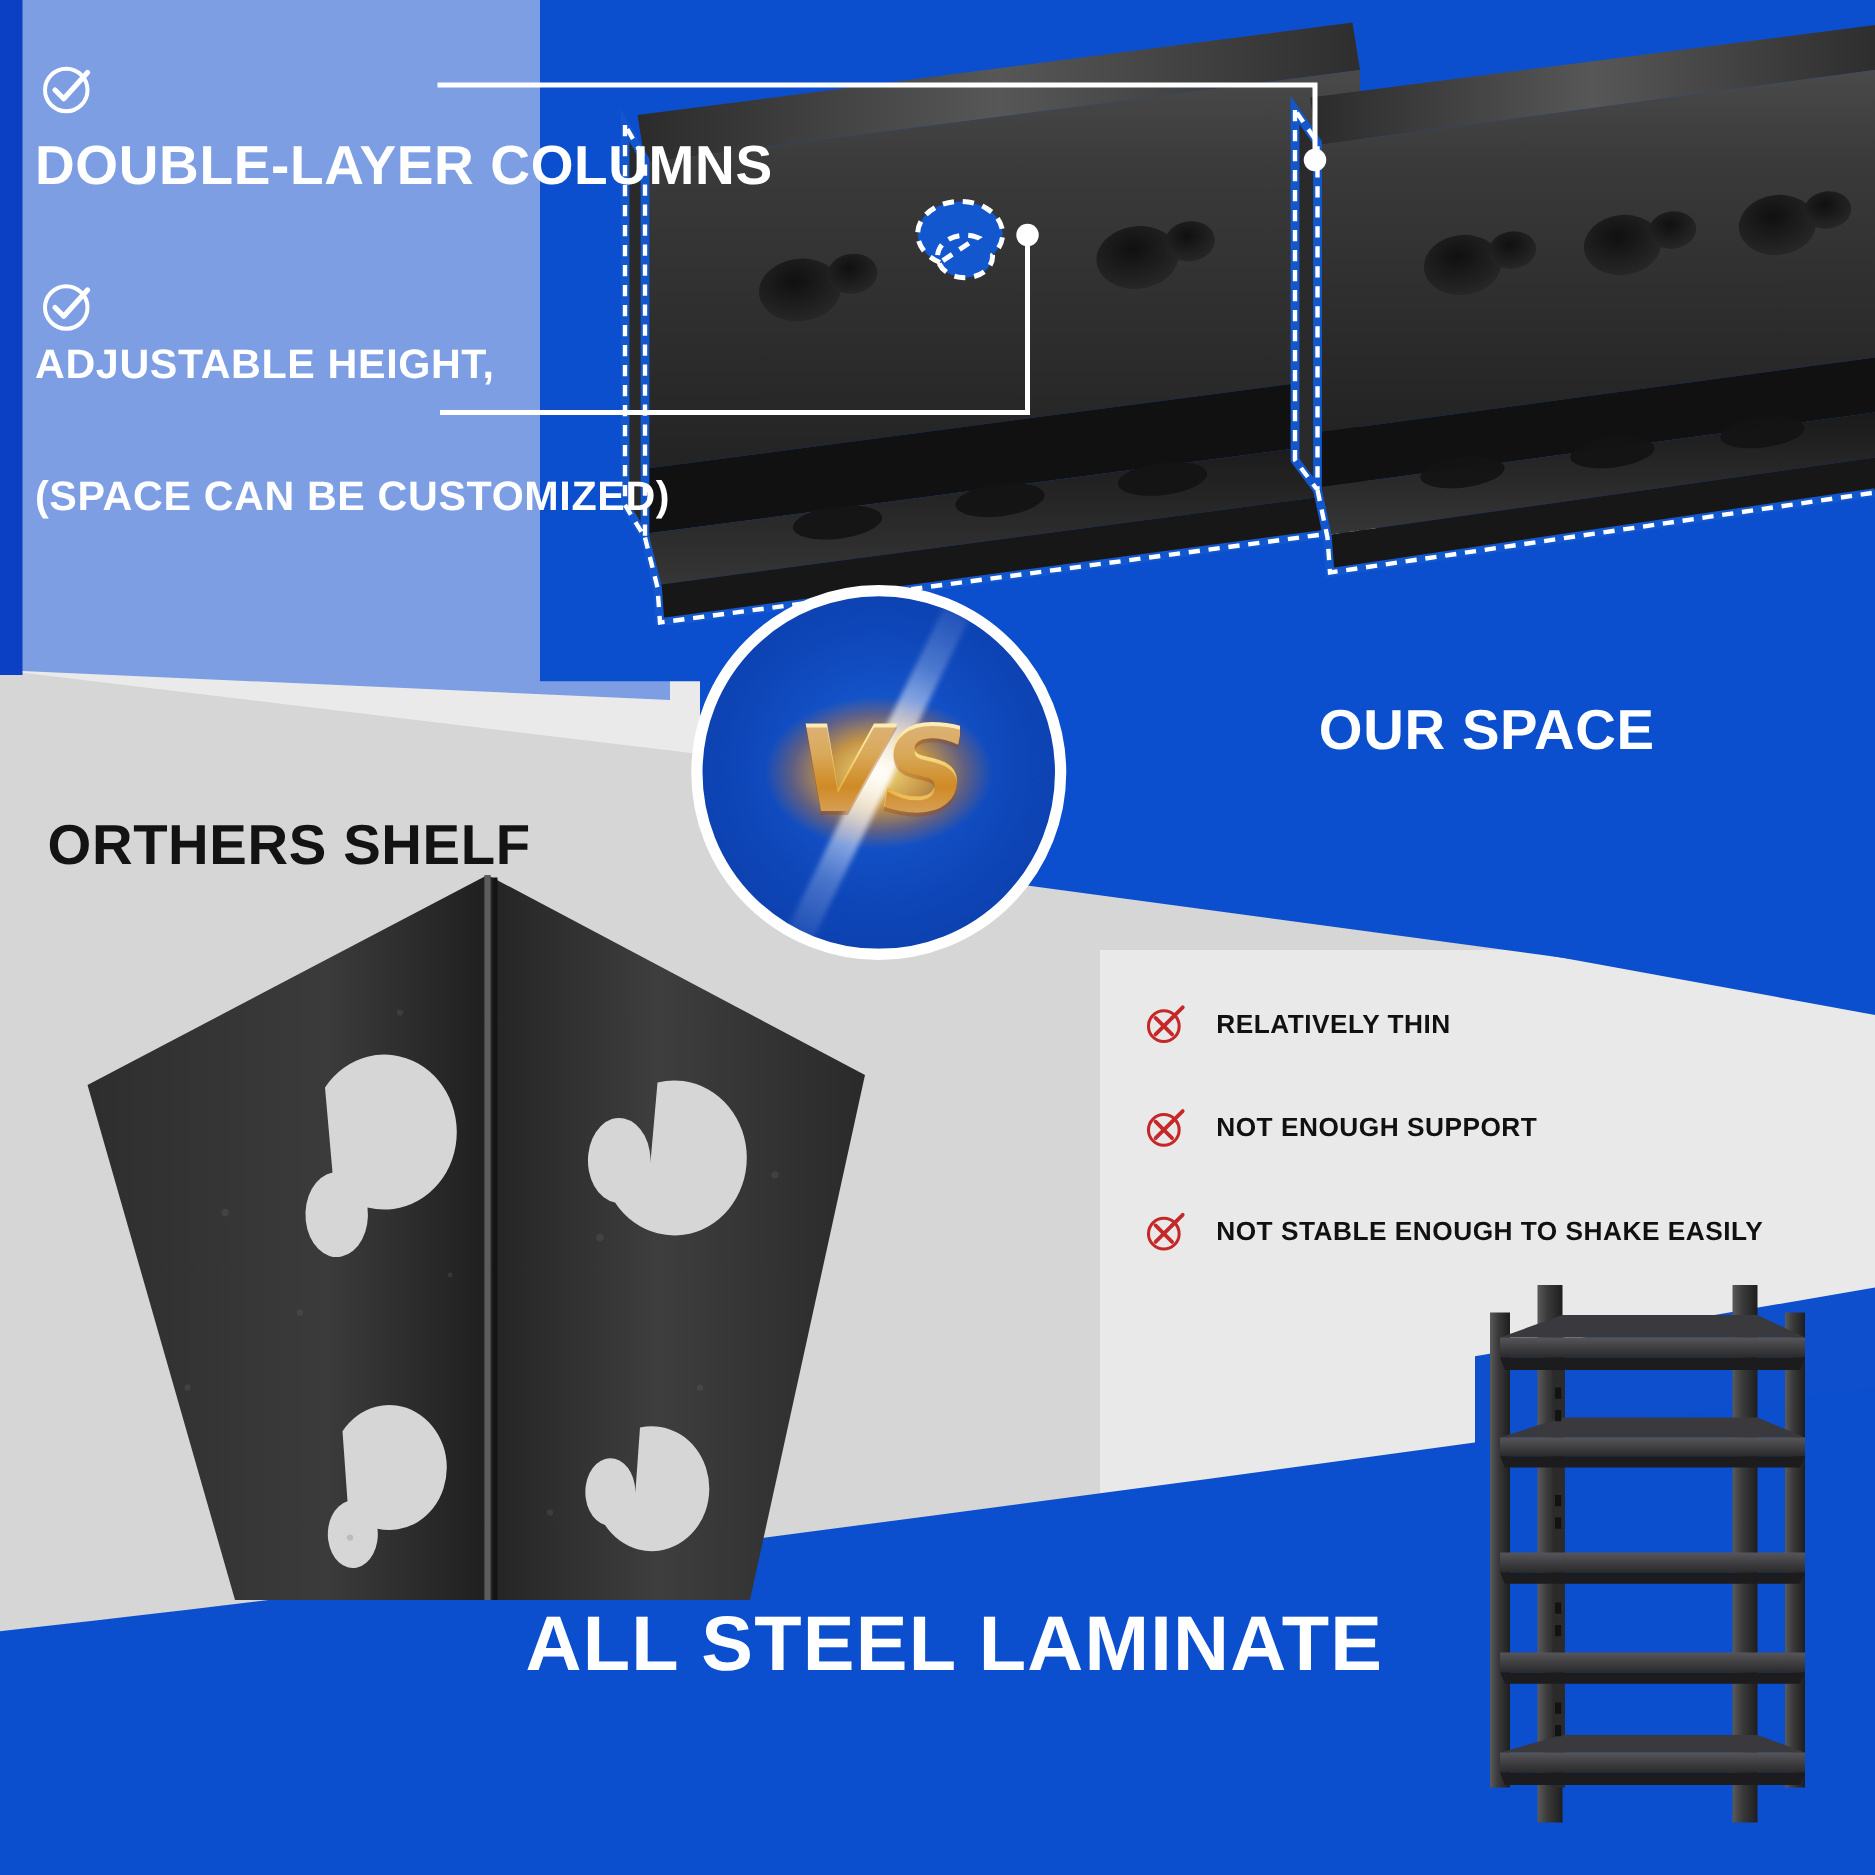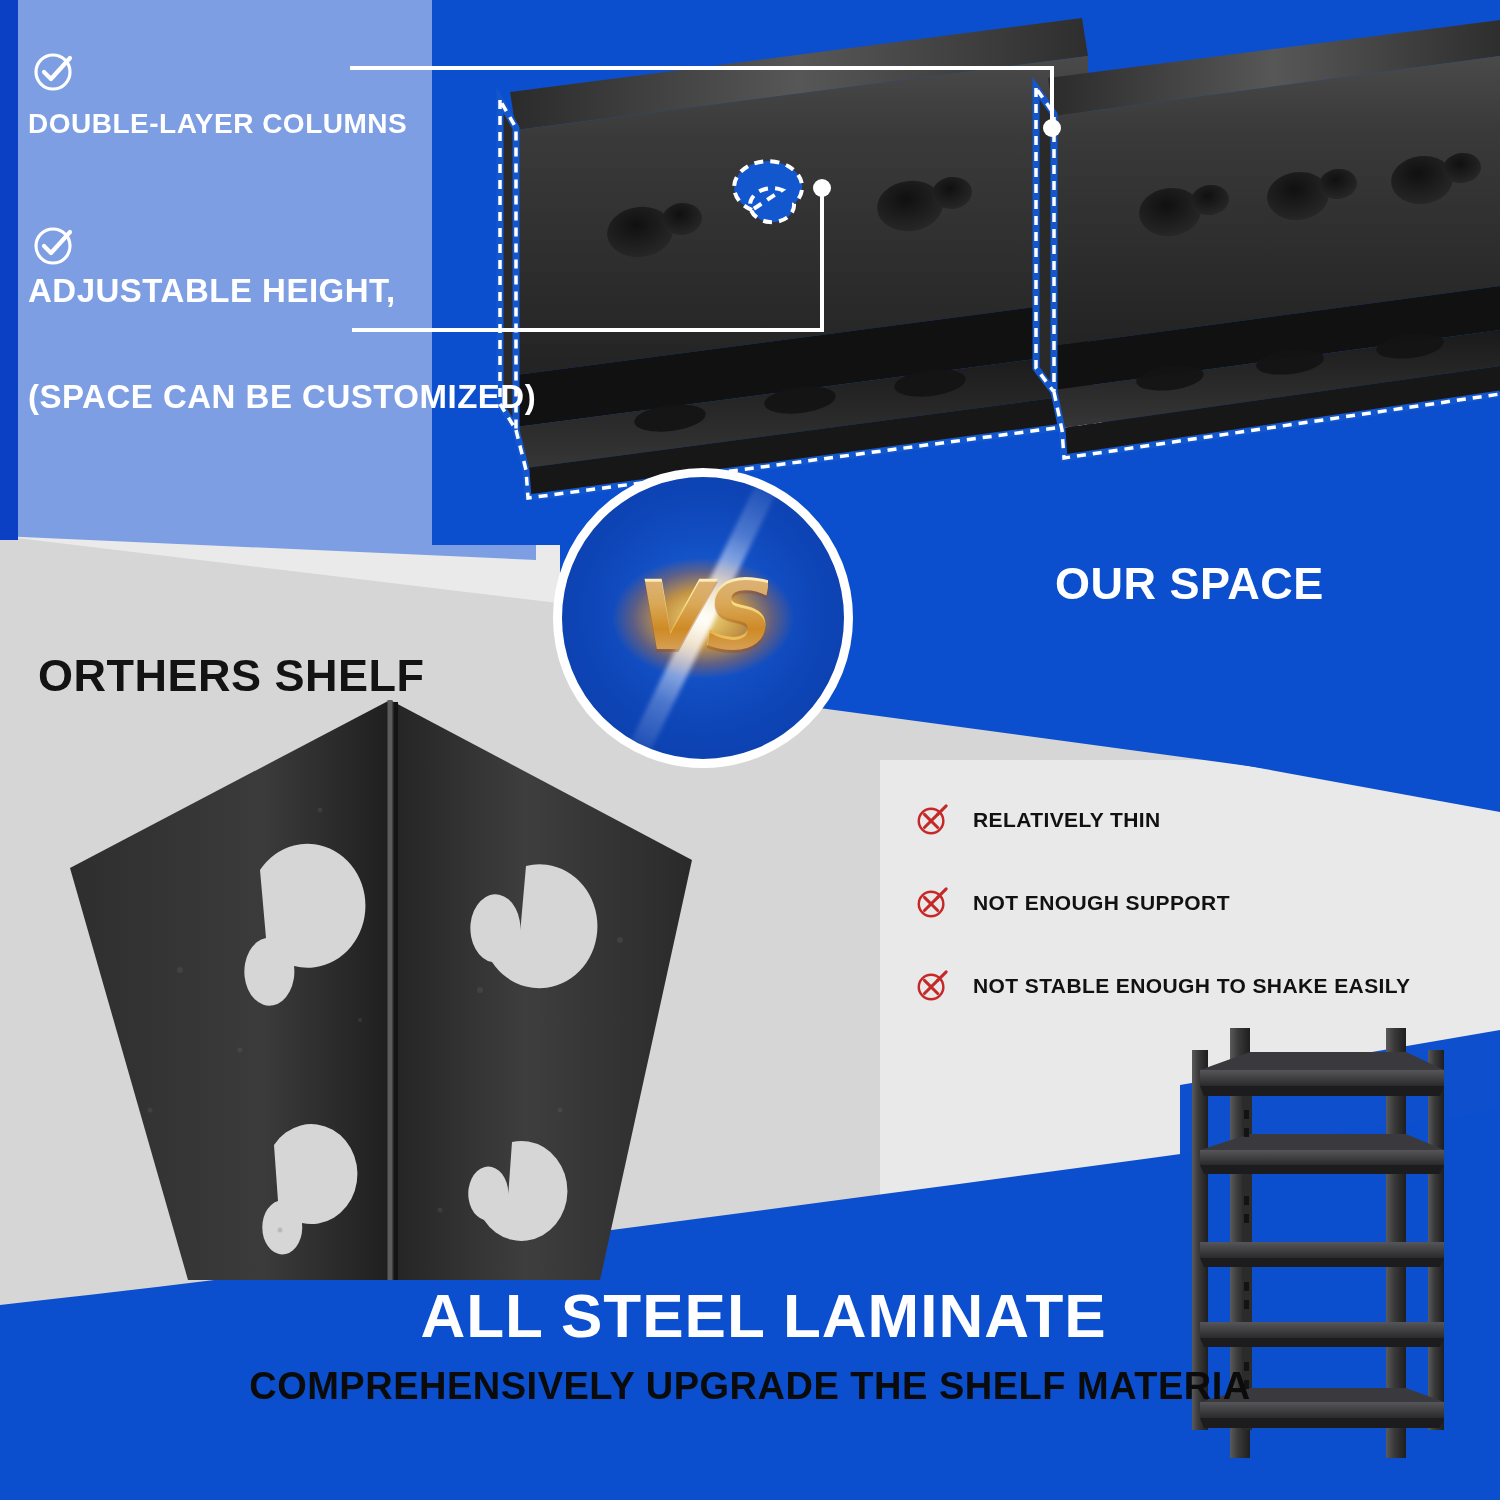--- a/index.html
+++ b/index.html
@@ -231,21 +231,21 @@
     <circle cx="1052" cy="128" r="9" fill="#FFFFFF"></circle>
 
     <polyline points="352,330 822,330 822,188" fill="none" stroke="#FFFFFF" stroke-width="4"></polyline>
     <circle cx="822" cy="188" r="9" fill="#FFFFFF"></circle>
   </svg>
 
   <svg class="feat-icon" style="left:30px;top:48px;width:46px;height:46px;" viewBox="0 0 46 46">
     <circle cx="23" cy="24" r="17" fill="none" stroke="#FFFFFF" stroke-width="3.2"></circle>
     <path d="M14,24 L21,31 L40,10" fill="none" stroke="#FFFFFF" stroke-width="4.2" stroke-linecap="round" stroke-linejoin="round"></path>
   </svg>
-  <div class="feat" style="left:28px; top:108px; font-size:28px;">DOUBLE-LAYER COLUMNS</div>
+  <div class="feat" style="left:28px; top:108px; font-size:44px;">DOUBLE-LAYER COLUMNS</div>
 
   <svg class="feat-icon" style="left:30px;top:222px;width:46px;height:46px;" viewBox="0 0 46 46">
     <circle cx="23" cy="24" r="17" fill="none" stroke="#FFFFFF" stroke-width="3.2"></circle>
     <path d="M14,24 L21,31 L40,10" fill="none" stroke="#FFFFFF" stroke-width="4.2" stroke-linecap="round" stroke-linejoin="round"></path>
   </svg>
   <div class="feat" style="left:28px; top:272px; font-size:33px;">ADJUSTABLE HEIGHT,</div>
 
   <div class="feat" style="left:28px; top:378px; font-size:33px;">(SPACE CAN BE CUSTOMIZED)</div>
 
   <svg class="plate photo-bracket" viewBox="0 0 640 590" preserveAspectRatio="none">
@@ -382,16 +382,15 @@
         <rect x="84" y="204" width="5" height="9"></rect>
       <rect x="84" y="272" width="5" height="9"></rect>
         <rect x="84" y="290" width="5" height="9"></rect>
       <rect x="84" y="352" width="5" height="9"></rect>
         <rect x="84" y="370" width="5" height="9"></rect>
     </g>
   </svg>
 
   <div class="banner-wrap">
     <div class="banner-title">ALL STEEL LAMINATE</div>
-    <div class="banner-sub">COMPREHENSIVELY UPGRADE THE SHELF MATERIA</div>
   </div>
 
 </div>
 
 </body></html>

